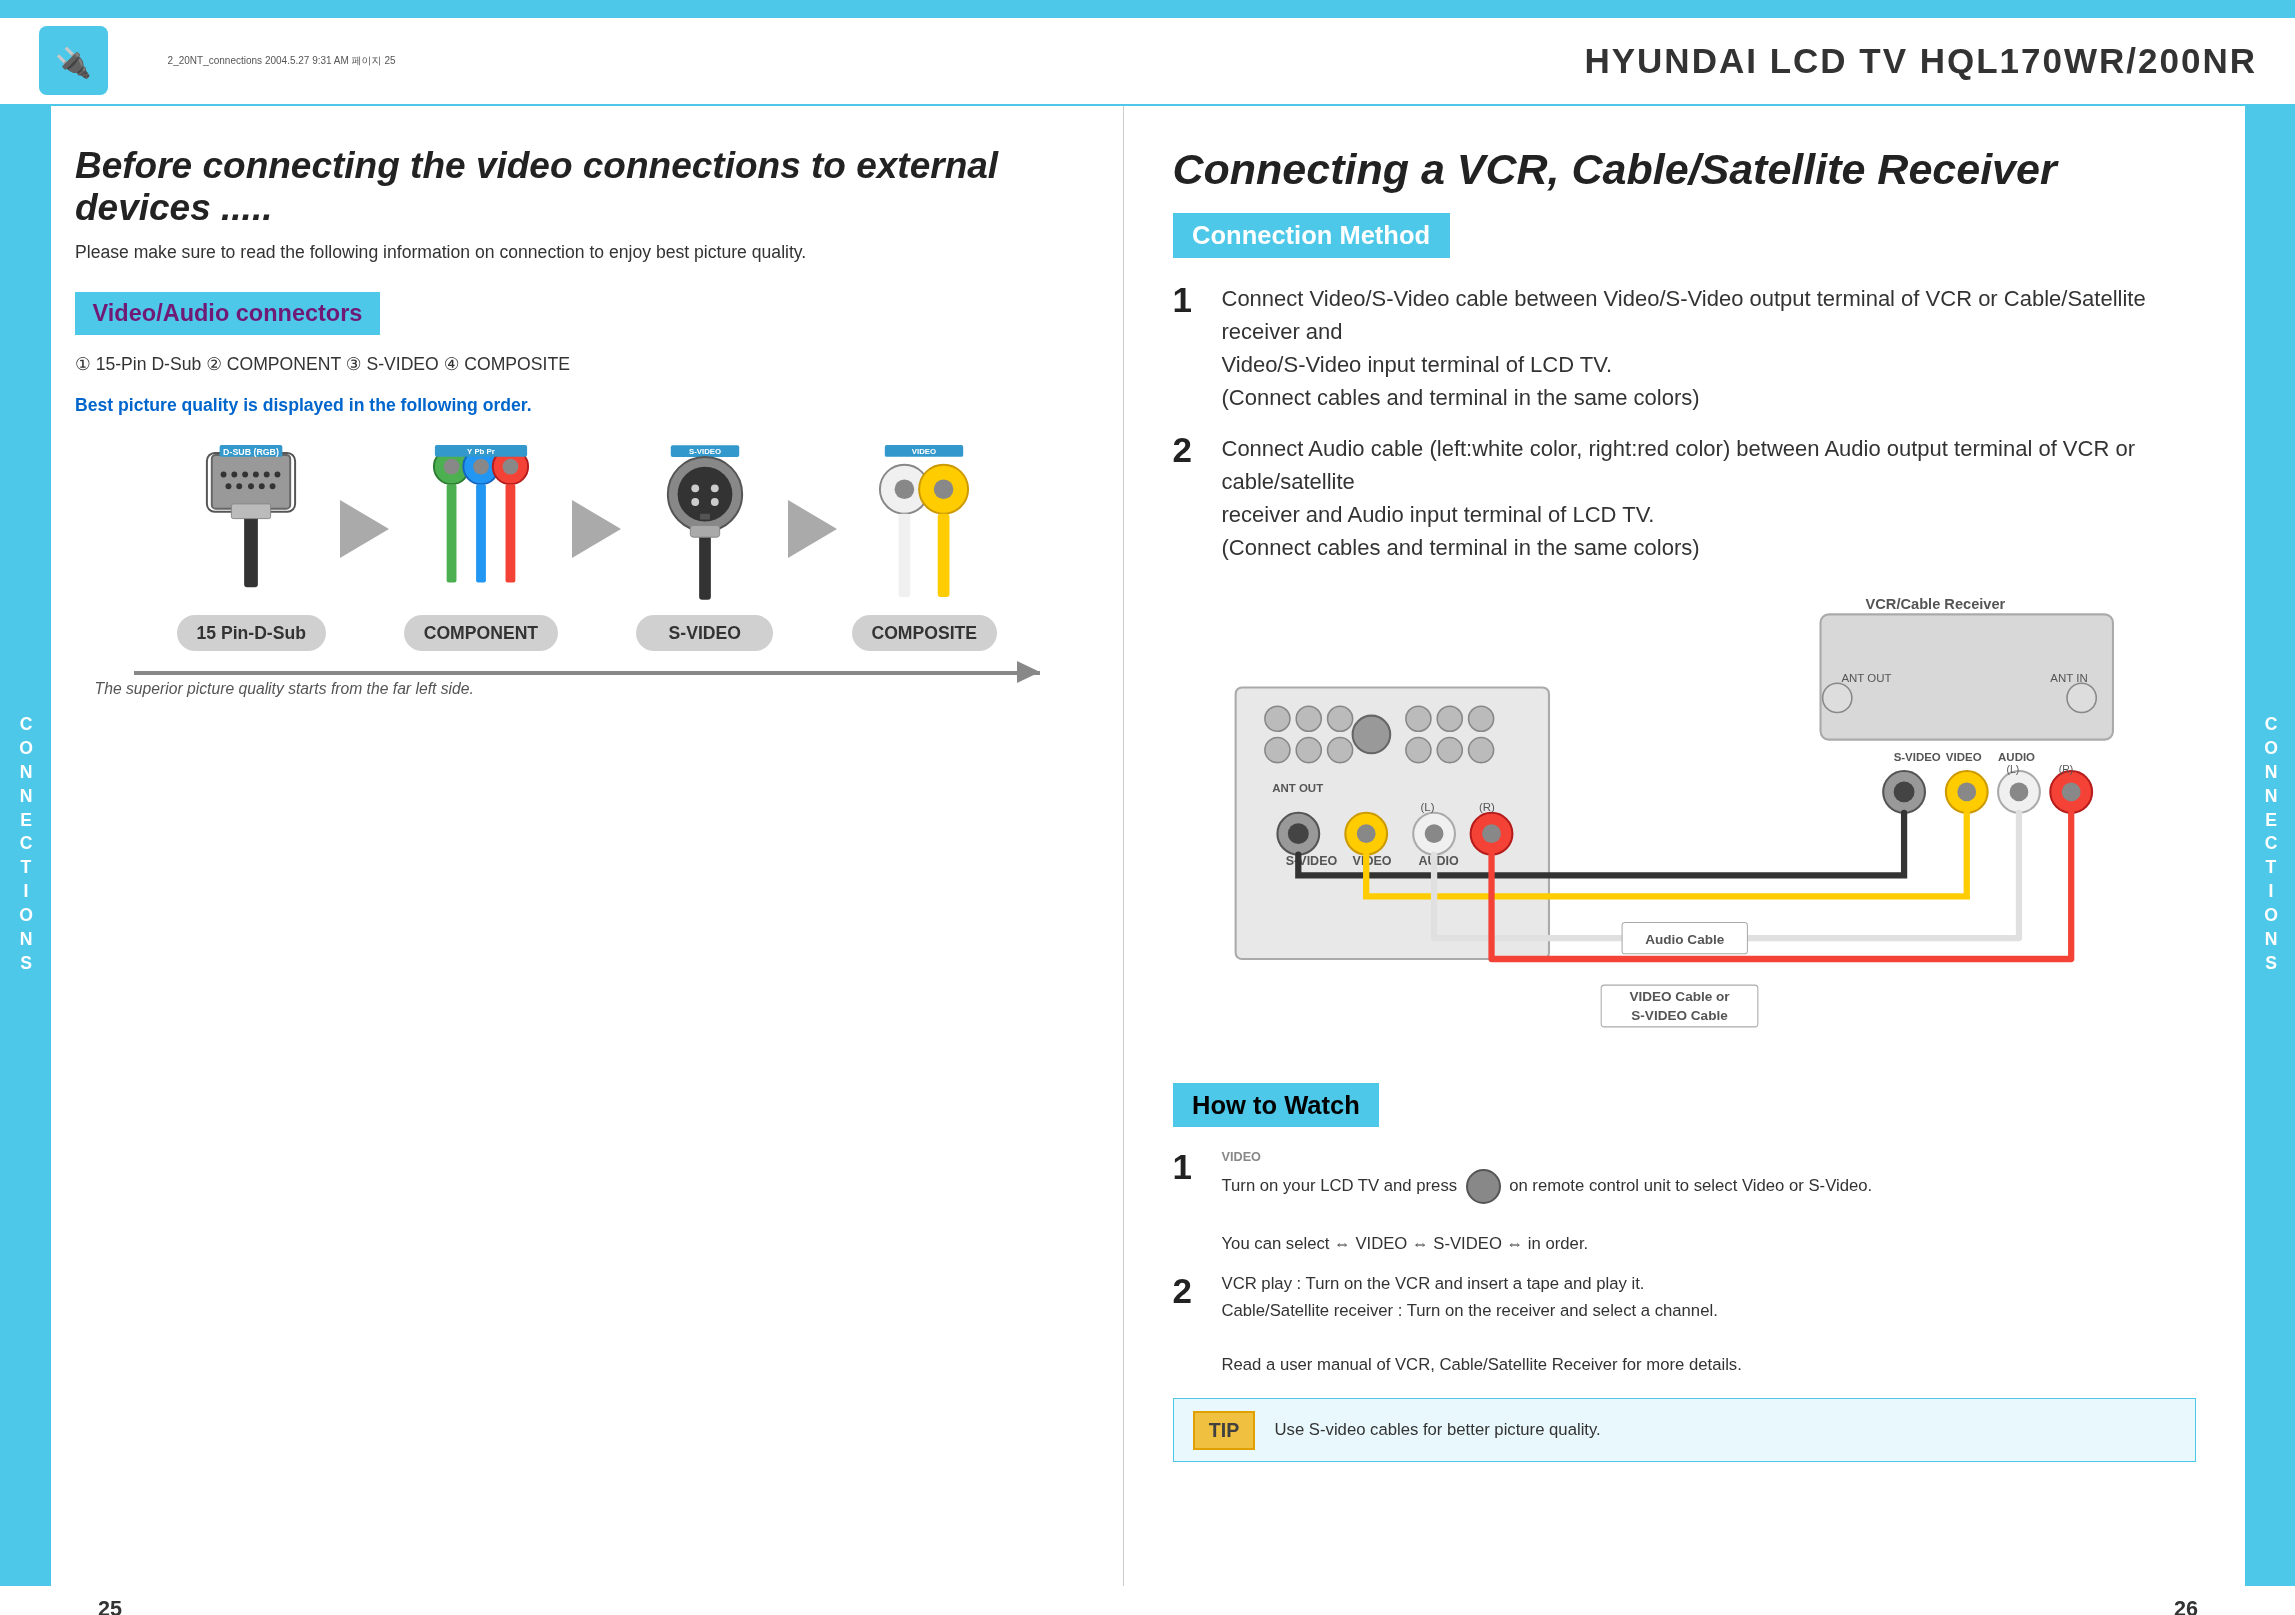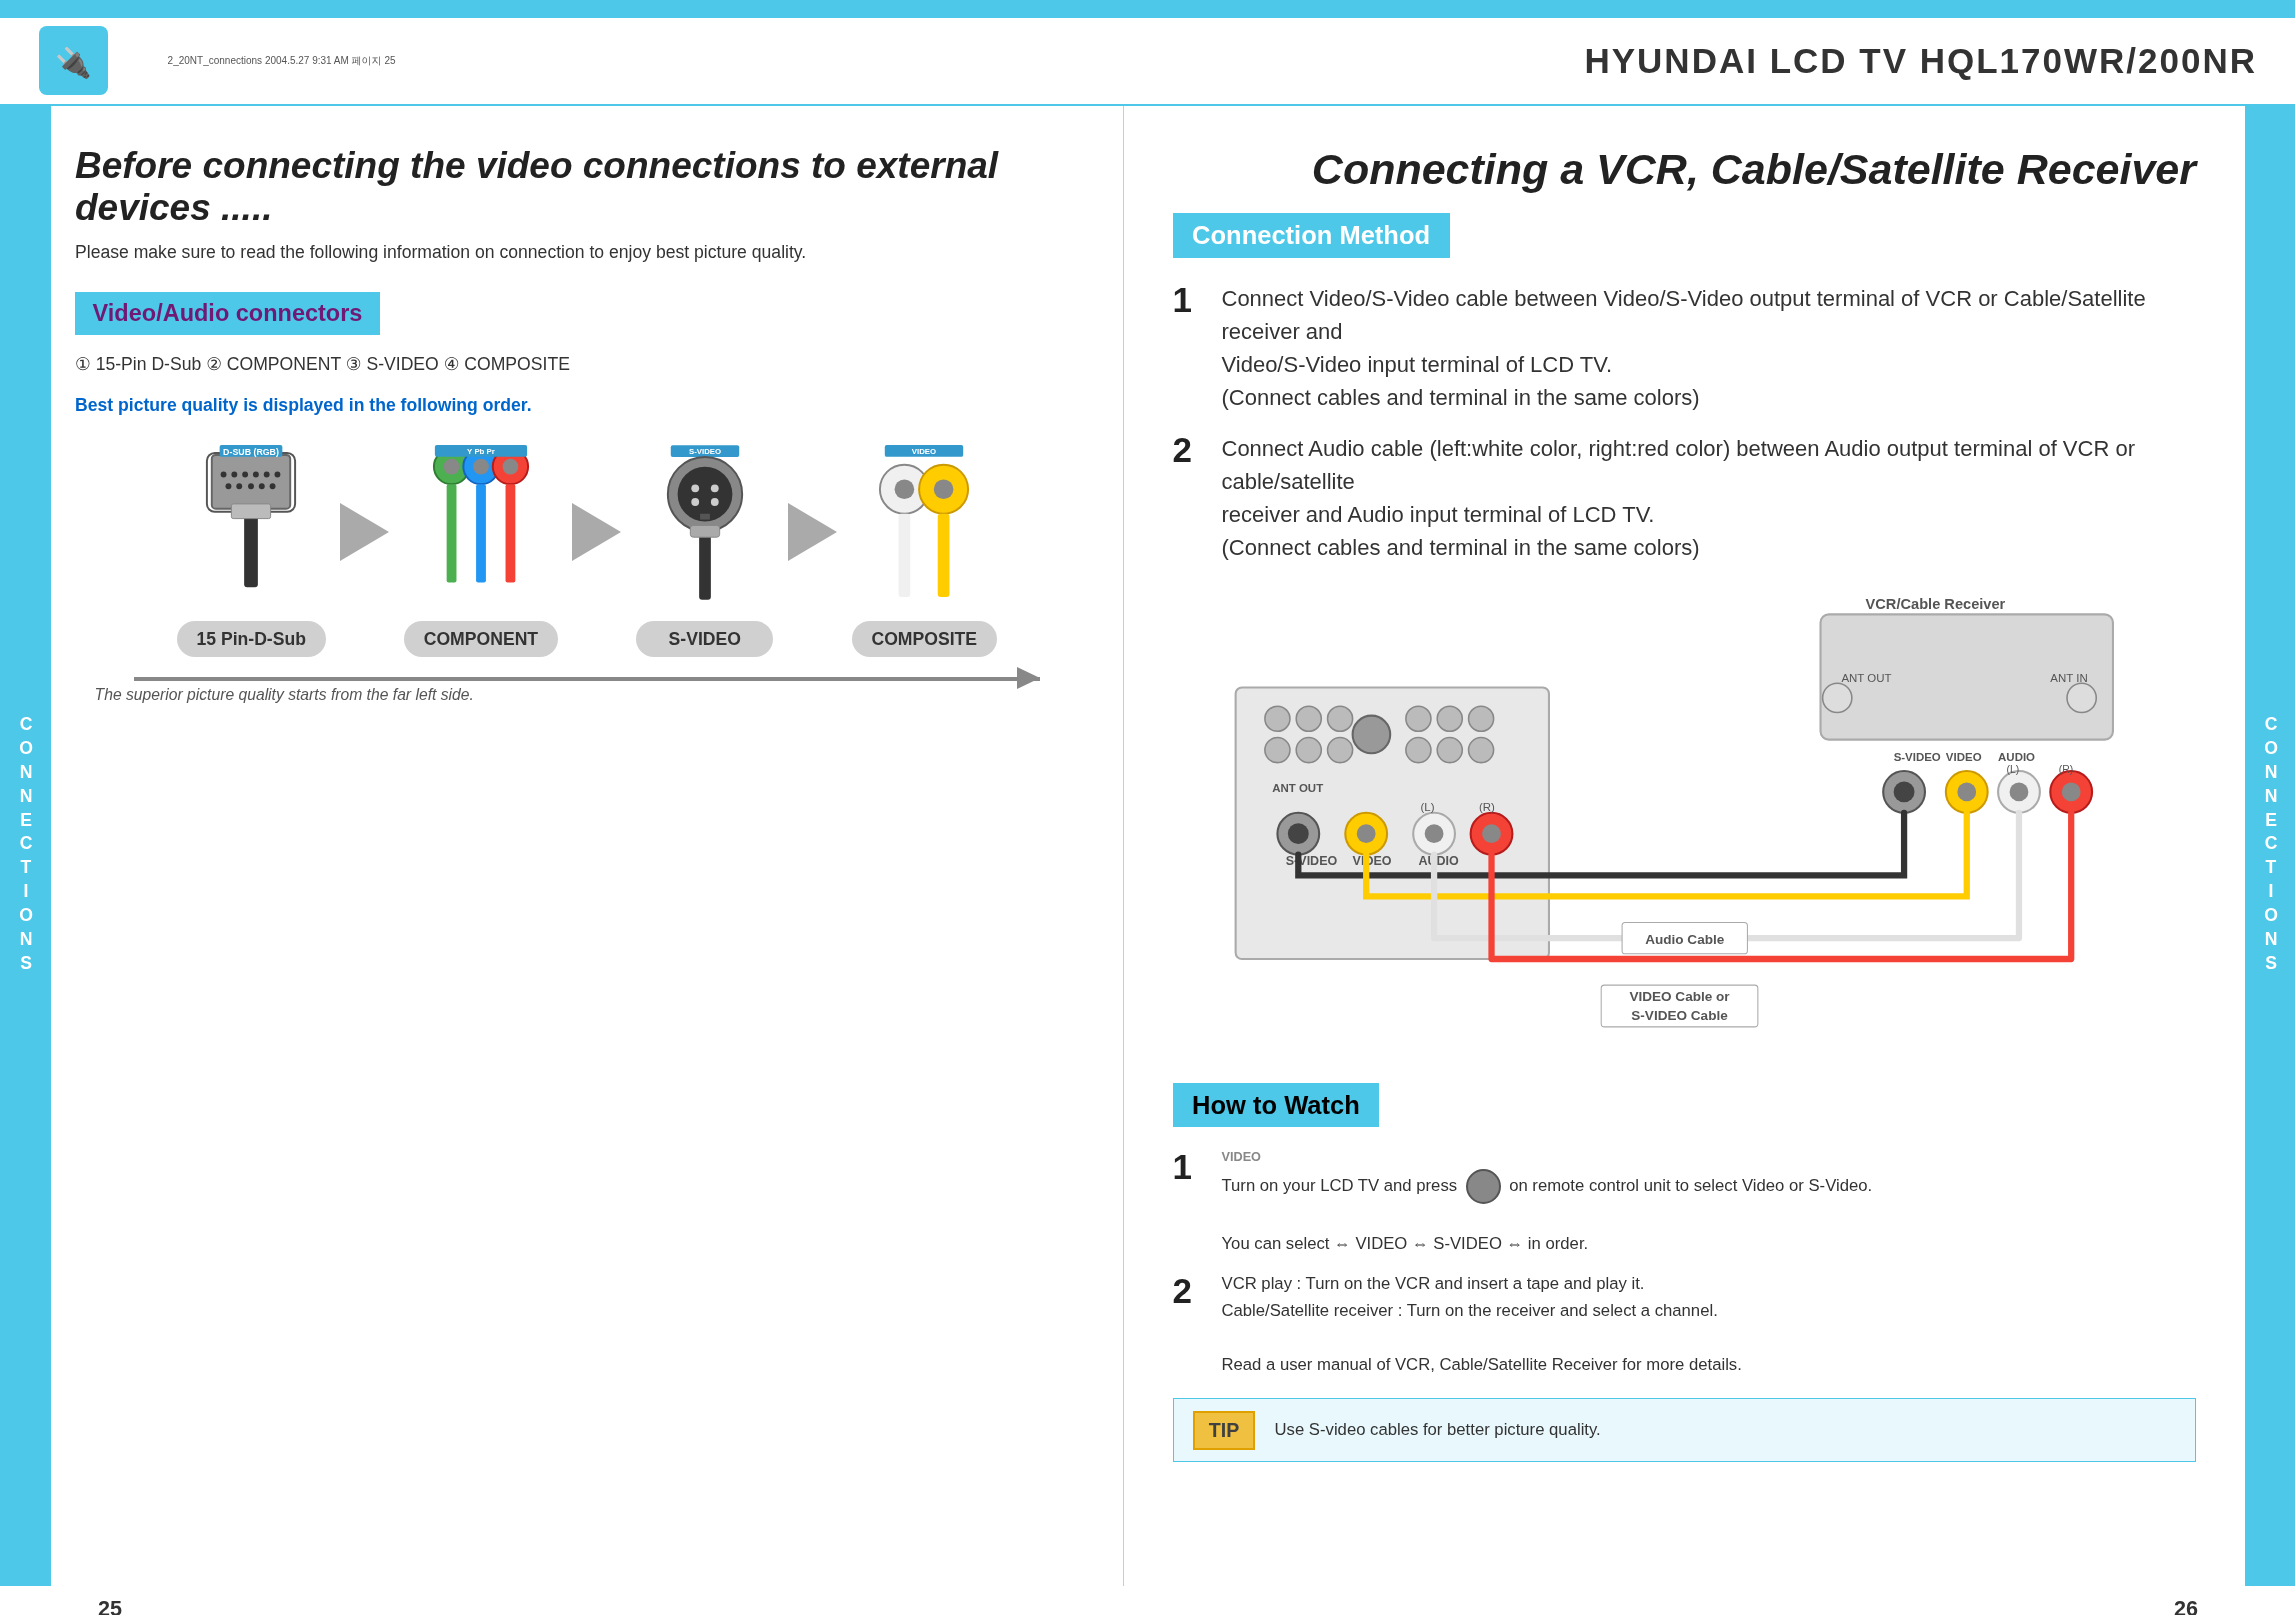--- a/index.html
+++ b/index.html
@@ -152,21 +152,21 @@
     }
 
     
     .connector-label-box {
       background: #d0d0d0;
       border-radius: 19.6px;
       padding: 7.8px 19.6px;
       font-size: 17.6px;
       font-weight: bold;
       color: #333;
-      margin-top: 11px;
+      margin-top: 5px;
       text-align: center;
       min-width: 137px;
     }
 
     .quality-note {
       font-style: italic;
       color: #555;
       font-size: 15.7px;
       margin-top: 4.9px;
       margin-left: 19.6px;
@@ -182,21 +182,20 @@
       color: #333;
     }
 
     
     .right-main-title {
       font-size: 43px;
       font-weight: bold;
       color: #222;
       margin-bottom: 19.6px;
       font-style: italic;
-      text-align: right;
     }
 
     .connection-method-box {
       background: #4dc8e8;
       color: white;
       font-size: 25.5px;
       font-weight: bold;
       padding: 7.8px 19.6px;
       display: inline-block;
       margin-bottom: 24.5px;

